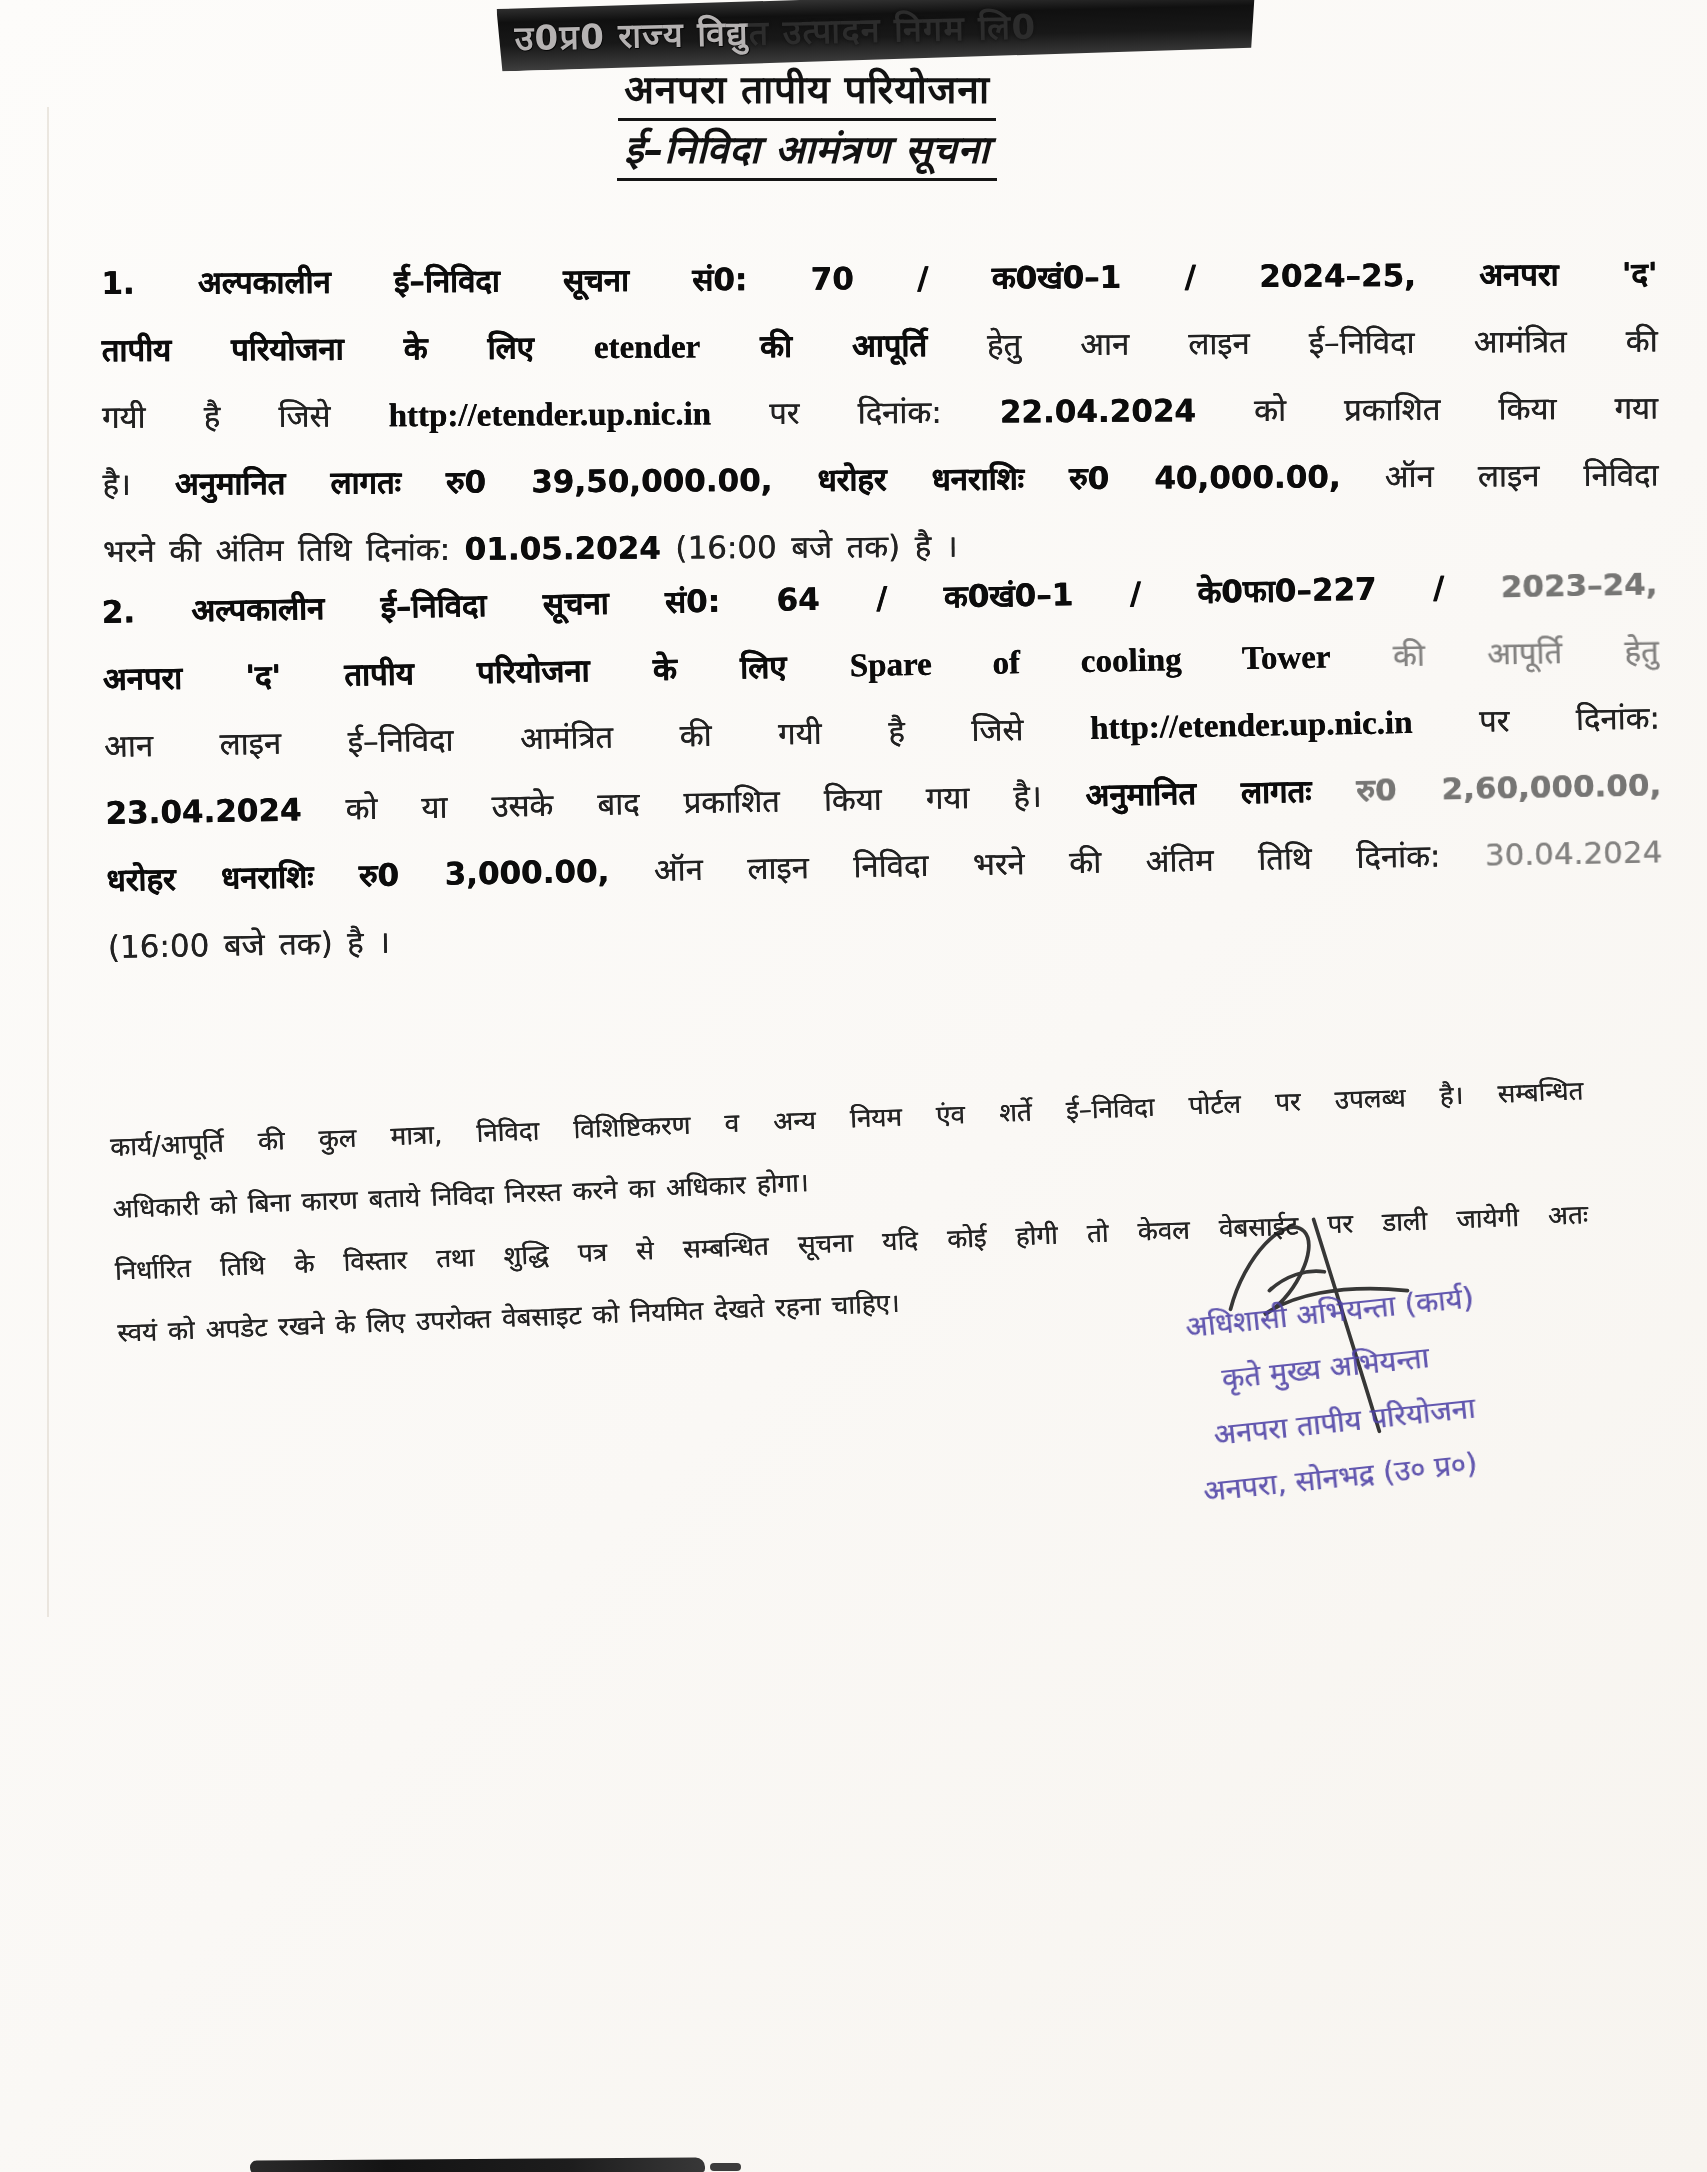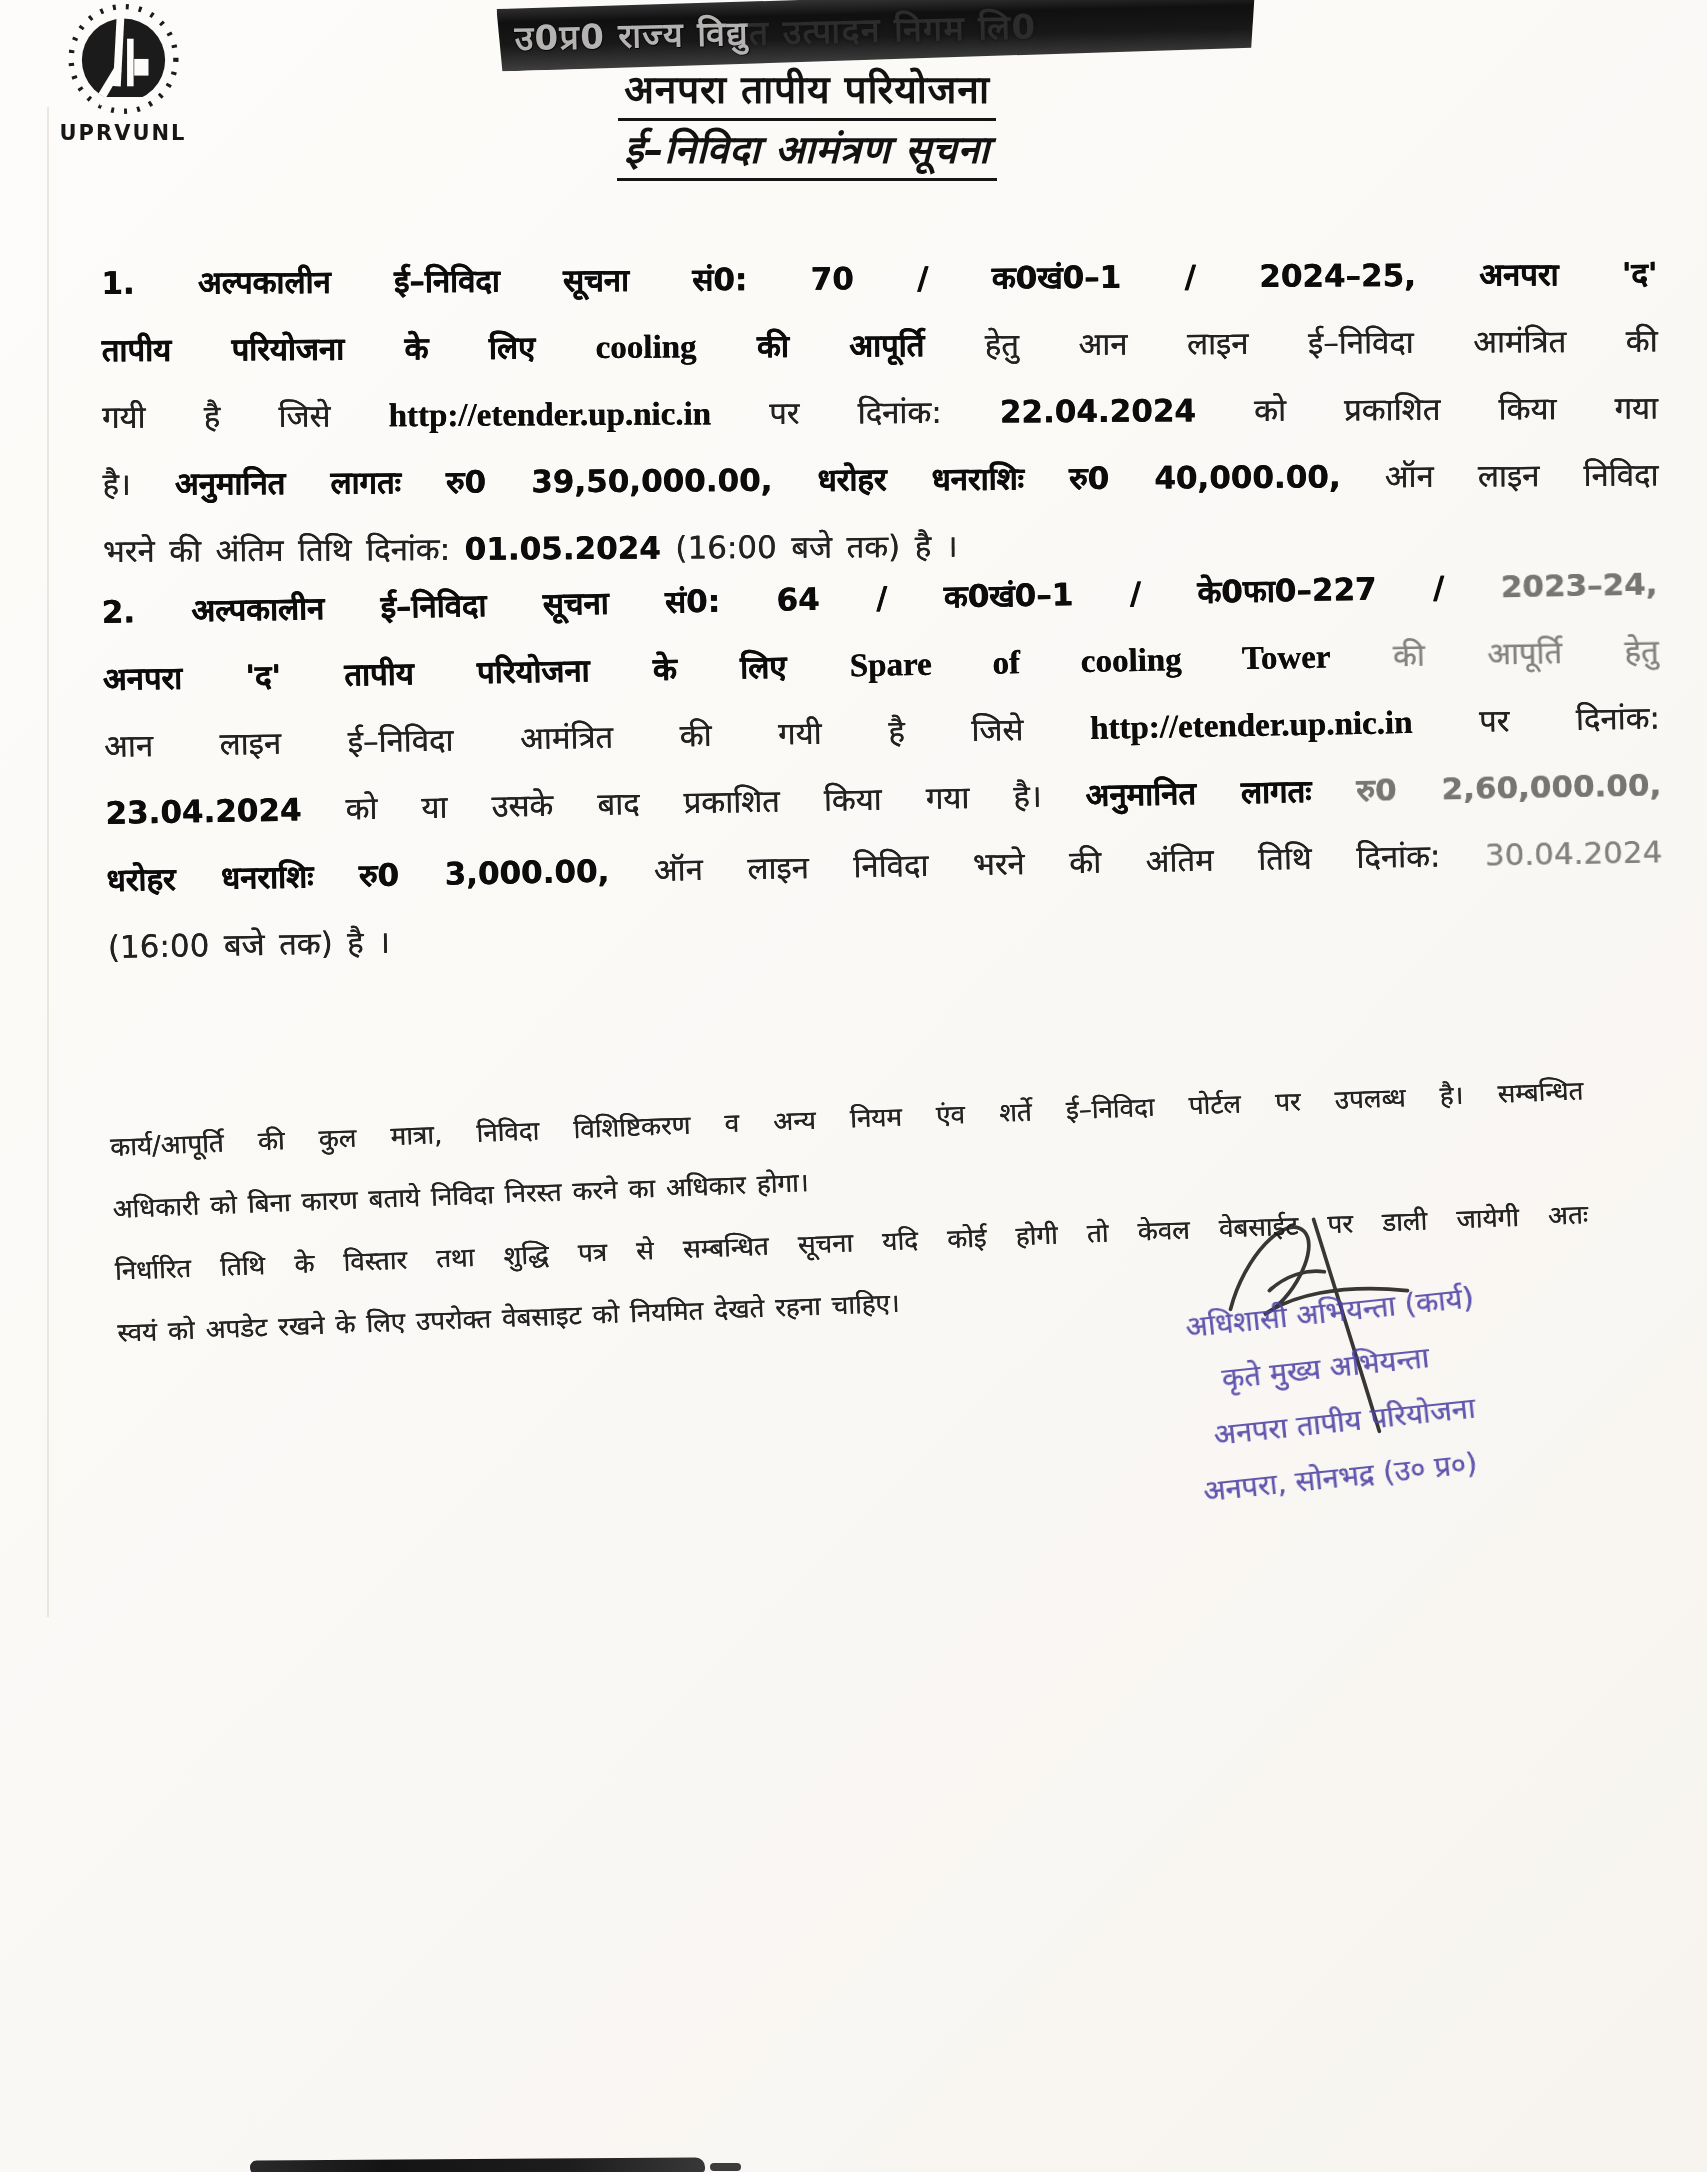--- a/index.html
+++ b/index.html
@@ -80,47 +80,35 @@
   }
   .smudge2{position:absolute;left:710px;top:2163px;width:31px;height:8px;background:#3c3c3c;border-radius:4px;}
 </style>
 </head>
 <body>
 
 <div class="page">
 
   <div class="fold"></div>
 
-  <div class="logo">
-    <svg width="119" height="119" viewBox="0 0 200 200">
-      <circle cx="100" cy="94" r="88" fill="none" stroke="#1b1b1b" stroke-width="9" stroke-dasharray="5 17"></circle>
-      <circle cx="100" cy="96" r="70" fill="#1b1b1b"></circle>
-      <rect x="86" y="10" width="13" height="130" fill="#fdfcfa" transform="rotate(3 92 70)"></rect>
-      <rect x="106" y="60" width="11" height="80" fill="#fdfcfa"></rect>
-      <path d="M58 152 L86 106 L97 114 L70 160 Z" fill="#fdfcfa"></path>
-      <rect x="118" y="94" width="24" height="28" fill="#fdfcfa"></rect>
-      <rect x="60" y="158" width="80" height="14" fill="#fdfcfa"></rect>
-    </svg>
-    <div class="lbl">UPRVUNL</div>
-  </div>
 
   <div class="band">
     <div class="bt">
       <span class="bv">उ0प्र0 राज्य विद्यु</span><span class="bh">त उत्पादन निगम लि0</span>
     </div>
   </div>
 
   <div class="titles">
     <div><span class="t">अनपरा तापीय परियोजना</span></div>
     <div><span class="t t2">ई–निविदा आमंत्रण सूचना</span></div>
   </div>
 
   <div class="para p1">
       <div class="tline"><span class="b">1. अल्पकालीन ई–निविदा सूचना सं0: 70 / क0खं0–1 / 2024–25, अनपरा 'द'</span></div>
-      <div class="tline"><span class="b">तापीय परियोजना के लिए </span><span class="b en">cooling</span><span class="b"> की आपूर्ति </span><span>हेतु आन लाइन ई–निविदा आमंत्रित की</span></div>
+      <div class="tline"><span class="b">तापीय परियोजना के लिए </span><span class="b en">etender</span><span class="b"> की आपूर्ति </span><span>हेतु आन लाइन ई–निविदा आमंत्रित की</span></div>
       <div class="tline"><span>गयी है जिसे  </span><span class="b en">http://etender.up.nic.in</span><span> पर दिनांक: </span><span class="b">22.04.2024</span><span> को प्रकाशित किया गया</span></div>
       <div class="tline"><span>है। </span><span class="b">अनुमानित लागतः रु0 39,50,000.00,  धरोहर धनराशिः रु0 40,000.00,</span><span> ऑन लाइन निविदा</span></div>
       <div class="tline noj"><span>भरने की अंतिम तिथि दिनांक: </span><span class="b">01.05.2024</span><span> (16:00 बजे तक) है  ।</span></div>
     </div>
 
   <div class="para p2">
       <div class="tline"><span class="b">2. अल्पकालीन ई–निविदा सूचना सं0: 64 / क0खं0–1 / के0फा0–227 / </span><span class="b fd">2023–24,</span></div>
       <div class="tline"><span class="b">अनपरा 'द' तापीय परियोजना के लिए </span><span class="b en">Spare of cooling Tower</span><span class="fd"> की आपूर्ति हेतु</span></div>
       <div class="tline"><span>आन लाइन ई–निविदा आमंत्रित की गयी है जिसे  </span><span class="b en">http://etender.up.nic.in</span><span> पर दिनांक:</span></div>
       <div class="tline"><span class="b">23.04.2024</span><span> को या उसके बाद प्रकाशित किया गया है। </span><span class="b">अनुमानित लागतः </span><span class="b fd">रु0 2,60,000.00,</span></div>

